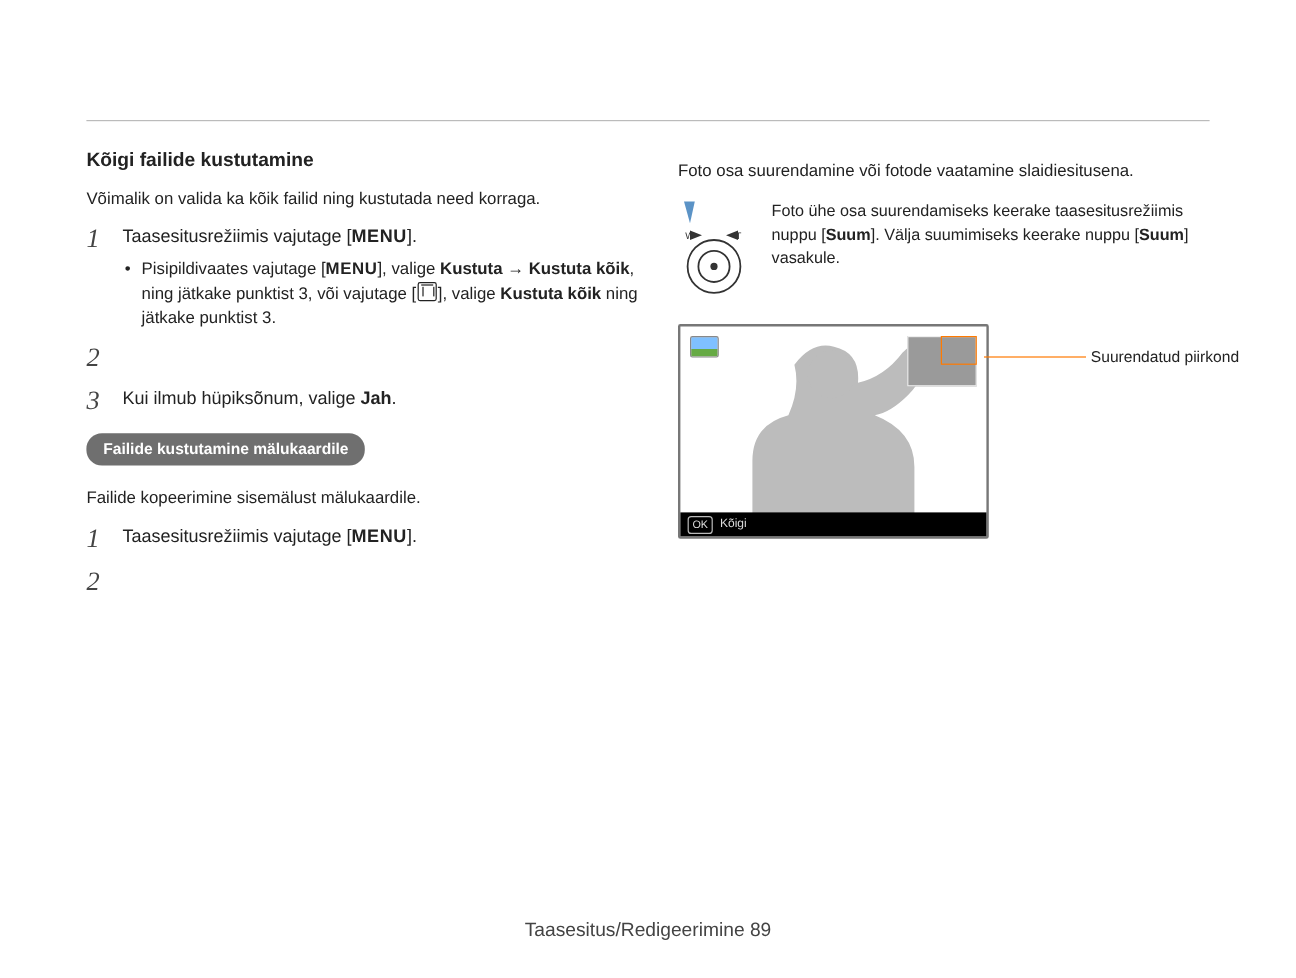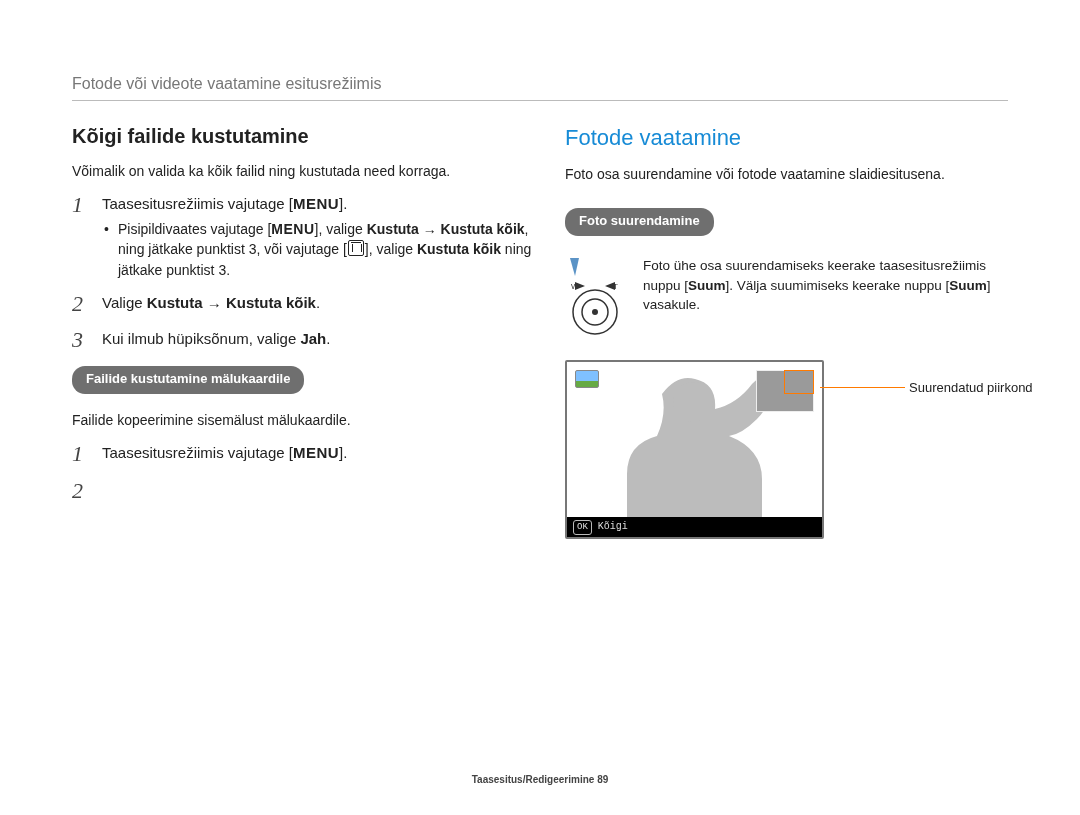--- a/index.html
+++ b/index.html
@@ -43,21 +43,21 @@
     width: 460px;
   }
   .col-right {
     position: absolute;
     top: 122px;
     left: 565px;
     width: 460px;
   }
   .subhead {
     font-weight: bold;
-    font-size: 20px;
+    font-size: 16px;
     margin-bottom: 4px;
   }
   .para { margin-bottom: 10px; margin-top: 10px; }
   .step {
     display: flex;
     gap: 12px;
     margin-top: 12px;
     align-items: flex-start;
   }
   .step-num {
@@ -136,21 +136,20 @@
   .dial-svg { width: 60px; height: 82px; flex-shrink: 0; }
   .zoom-text { font-size: 13.5px; }
   .preview-box {
     position: relative;
     margin-top: 22px;
     width: 255px;
     height: 175px;
     border: 2px solid #777;
     border-radius: 2px;
     background:#fff;
-    font-family:Liberation Mono, monospace;
   }
   .preview-thumb {
     position:absolute;
     left:8px; top:8px;
     width:22px; height:16px;
     background: linear-gradient(#7fc0ff, #7fc0ff 60%, #66aa44 60%);
     border:1px solid #888;
     border-radius:2px;
   }
   .preview-sil {
@@ -201,52 +200,47 @@
     position:absolute;
     left:344px; top:19px;
     width:150px;
     font-size:13px;
   }
   .footer{
     position:absolute;
     left:0; right:0;
     bottom:28px;
     text-align:center;
-    font-size:10px;
+    font-size:16px;
     color:#444;
-    font-weight:bold;
   }
   b{font-weight:bold;margin-top:20px;}
 </style>
 </head>
 <body>
 
 <div class="page">
-  <div class="header">Fotode või videote vaatamine esitusrežiimis</div>
   <div class="hr"></div>
 
   <div class="col-left">
     <div class="subhead">Kõigi failide kustutamine</div>
     <div class="para">Võimalik on valida ka kõik failid ning kustutada need korraga.</div>
 
     <div class="step">
       <div class="step-num">1</div>
       <div class="step-body">
         <span>Taasesitusrežiimis vajutage [</span><span class="menu-word">MENU</span><span>].</span>
         <div class="bullet">
           <span>Pisipildivaates vajutage [</span><span class="menu-word">MENU</span><span>], valige </span><b>Kustuta → Kustuta kõik</b><span>, ning jätkake punktist 3, või vajutage [</span><span class="trash-icon"></span><span>], valige </span><b>Kustuta kõik</b><span> ning jätkake punktist 3.</span>
         </div>
       </div>
     </div>
 
     <div class="step">
       <div class="step-num">2</div>
-      <div class="step-body">
-        <span>Valige </span><b>Kustuta → Kustuta kõik</b><span>.</span>
-      </div>
     </div>
 
     <div class="step">
       <div class="step-num">3</div>
       <div class="step-body">
         <span>Kui ilmub hüpiksõnum, valige </span><b>Jah</b><span>.</span>
       </div>
     </div>
 
     <div class="pill">Failide kustutamine mälukaardile</div>
@@ -257,23 +251,21 @@
       <div class="step-body">
         <span>Taasesitusrežiimis vajutage [</span><span class="menu-word">MENU</span><span>].</span>
       </div>
     </div>
     <div class="step">
       <div class="step-num">2</div>
     </div>
   </div>
 
   <div class="col-right">
-    <div class="h-blue">Fotode vaatamine</div>
     <div class="para">Foto osa suurendamine või fotode vaatamine slaidiesitusena.</div>
-    <div class="pill">Foto suurendamine</div>
 
     <div class="zoom-wrap">
       <svg class="dial-svg" viewBox="0 0 60 82">
         <path d="M5 2 L14 2 L10 20 Z" fill="#5b93c6"></path>
         <text x="6" y="33" font-size="8" fill="#333">W</text>
         <text x="48" y="33" font-size="8" fill="#333">T</text>
         <polygon points="20,30 10,26 10,34" fill="#333"></polygon>
         <polygon points="40,30 50,26 50,34" fill="#333"></polygon>
         <circle cx="30" cy="56" r="22" fill="none" stroke="#333" stroke-width="1.5"></circle>
         <circle cx="30" cy="56" r="13" fill="none" stroke="#333" stroke-width="1.5"></circle>

